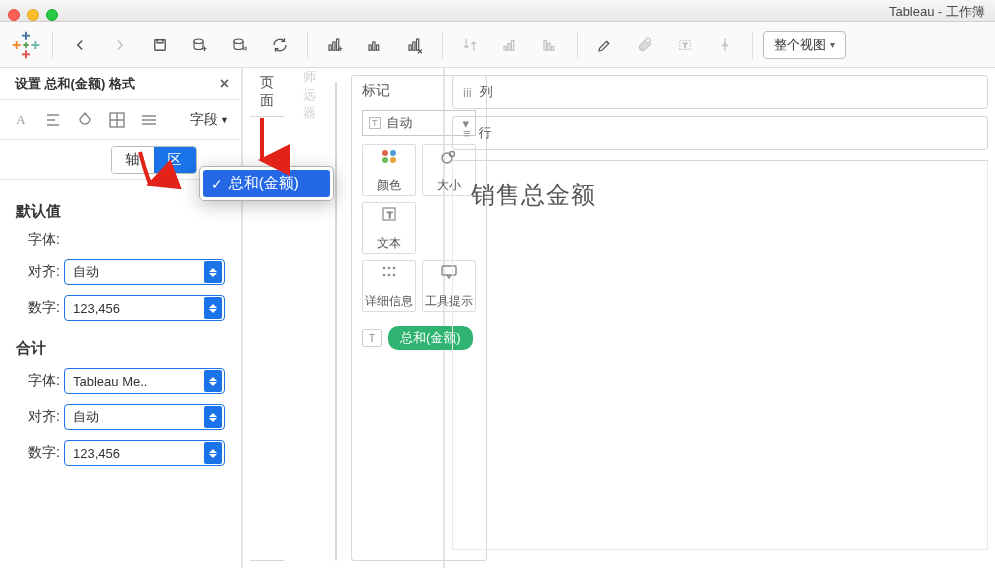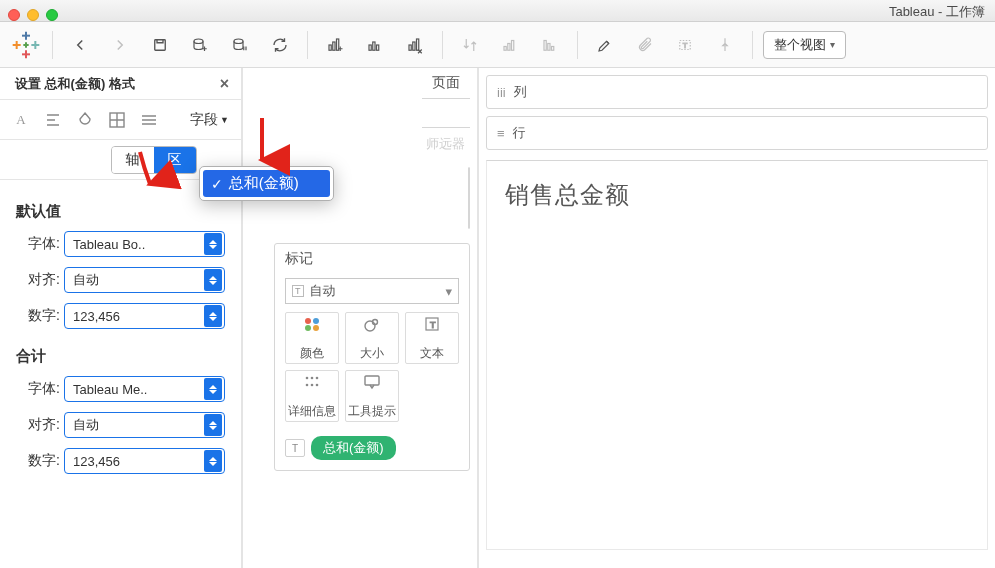--- a/index.html
+++ b/index.html
@@ -19,21 +19,21 @@
 .tb-icon { width: 34px; height: 30px; display: flex; align-items: center; justify-content: center; color:#555; }
 .tb-icon svg { width: 18px; height: 18px; }
 .tb-sep { width: 1px; height: 28px; background: #ddd; margin: 0 4px; }
 .tb-button { height: 28px; padding: 0 10px; border: 1px solid #bbb; border-radius: 4px; background: #fff; font-size: 13px; display:flex; align-items:center; gap:4px; }
 .tb-icon.disabled { opacity: .35; }
 .tableau-logo { width: 32px; height: 32px; display:flex; align-items:center; justify-content:center; }
 
 
 .main { display: flex; height: calc(568px - 22px - 46px); }
 .format-panel { width: 243px; border-right: 2px solid #e4e4e4; display:flex; flex-direction:column; }
-.middle-col { width: 236px; border-right: 2px solid #e4e4e4; display:flex; flex-direction:column; padding: 0; align-items: flex-end; }
+.middle-col { width: 202px; border-right: 2px solid #e4e4e4; display:flex; flex-direction:row; padding: 0; }
 .right-col { flex: 1; display:flex; flex-direction:column; }
 
 
 .fmt-header { height: 32px; display:flex; align-items:center; justify-content:space-between; padding: 0 8px 0 15px; border-bottom: 1px solid #e5e5e5; font-weight:600; }
 .close-x { font-size: 16px; color:#666; cursor:pointer; padding:2px 4px; }
 
 .fmt-toolbar { height: 40px; display:flex; align-items:center; padding: 0 12px; gap: 14px; border-bottom: 1px solid #e5e5e5; }
 .fmt-toolbar .ico { width:18px; height:18px; color:#666; display:flex; align-items:center; justify-content:center; }
 .fmt-toolbar .spacer { flex:1; }
 .field-drop { display:flex; align-items:center; gap:2px; font-size:14px; }
@@ -269,24 +269,20 @@
     <div class="fmt-tabs">
       <div class="seg">
         <div class="seg-btn">轴</div>
         <div class="seg-btn active">区</div>
       </div>
     </div>
     <div class="fmt-body">
       <div class="fmt-section-title">默认值</div>
       <div class="fmt-row">
         <label>字体:</label>
-        <div class="select">
-          <span>Tableau Bo..</span>
-          <span class="stepper"></span>
-        </div>
       </div>
       <div class="fmt-row">
         <label>对齐:</label>
         <div class="select">
           <span>自动</span>
           <span class="stepper"></span>
         </div>
       </div>
       <div class="fmt-row">
         <label>数字:</label>

